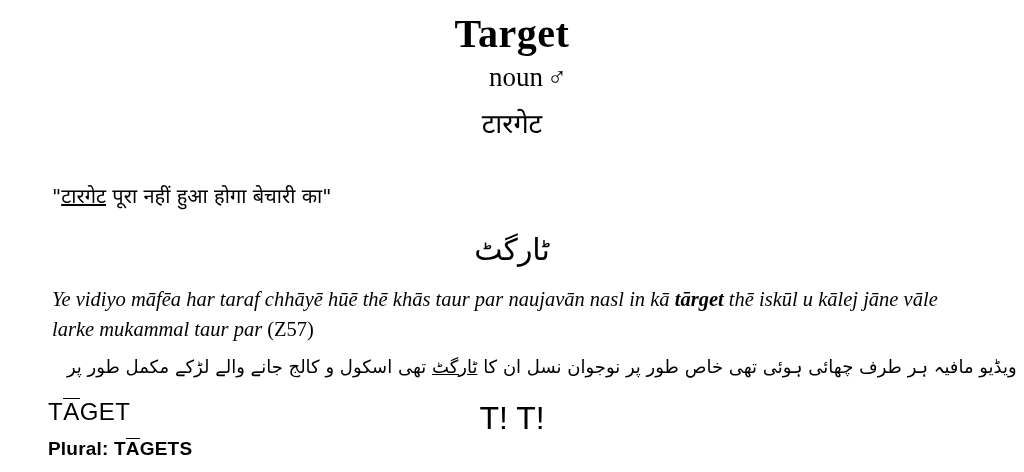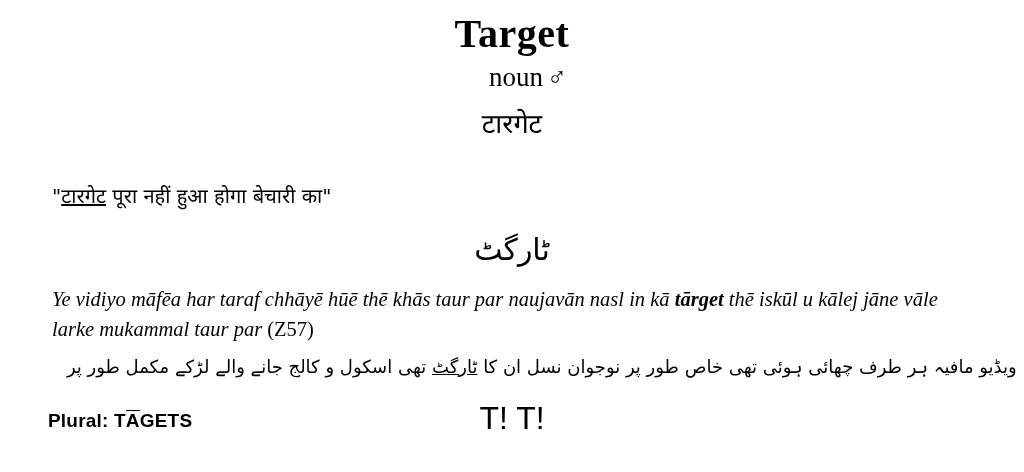--- a/index.html
+++ b/index.html
@@ -176,18 +176,19 @@
 
   <div class="quote-deva">"<span class="uline">टारगेट</span><span> पूरा नहीं हुआ होगा बेचारी का"</span></div>
 
   <div class="urdu-head">ٹارگٹ</div>
 
   <div class="example-roman"><span>Ye vidiyo māfēa har taraf chhāyē hūē thē khās taur par naujavān nasl in kā </span><span class="bold">tārget</span><span> thē iskūl u kālej jāne vāle larke mukammal taur par </span><span class="ref">(Z57)</span></div>
 
   <div class="example-urdu"><span>یہ ویڈیو مافیہ ہر طرف چھائی ہوئی تھی خاص طور پر نوجوان نسل ان کا </span><span class="uline">ٹارگٹ</span><span> تھی اسکول و کالج جانے والے لڑکے مکمل طور پر</span></div>
 
   <div class="footer-left">
+    <div class="short-form"><span>T</span><span class="ovl">A</span><span>GET</span></div>
     <div class="plural"><span>Plural:</span> <span>T<span class="ovl">A</span>GETS</span></div>
   </div>
 
   <div class="footer-center">T! T!</div>
 
 </div>
 
 </body></html>

